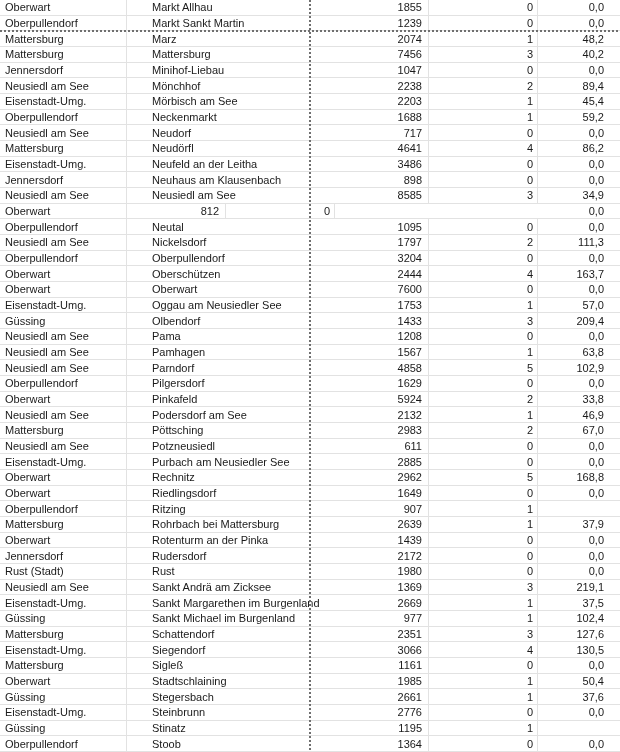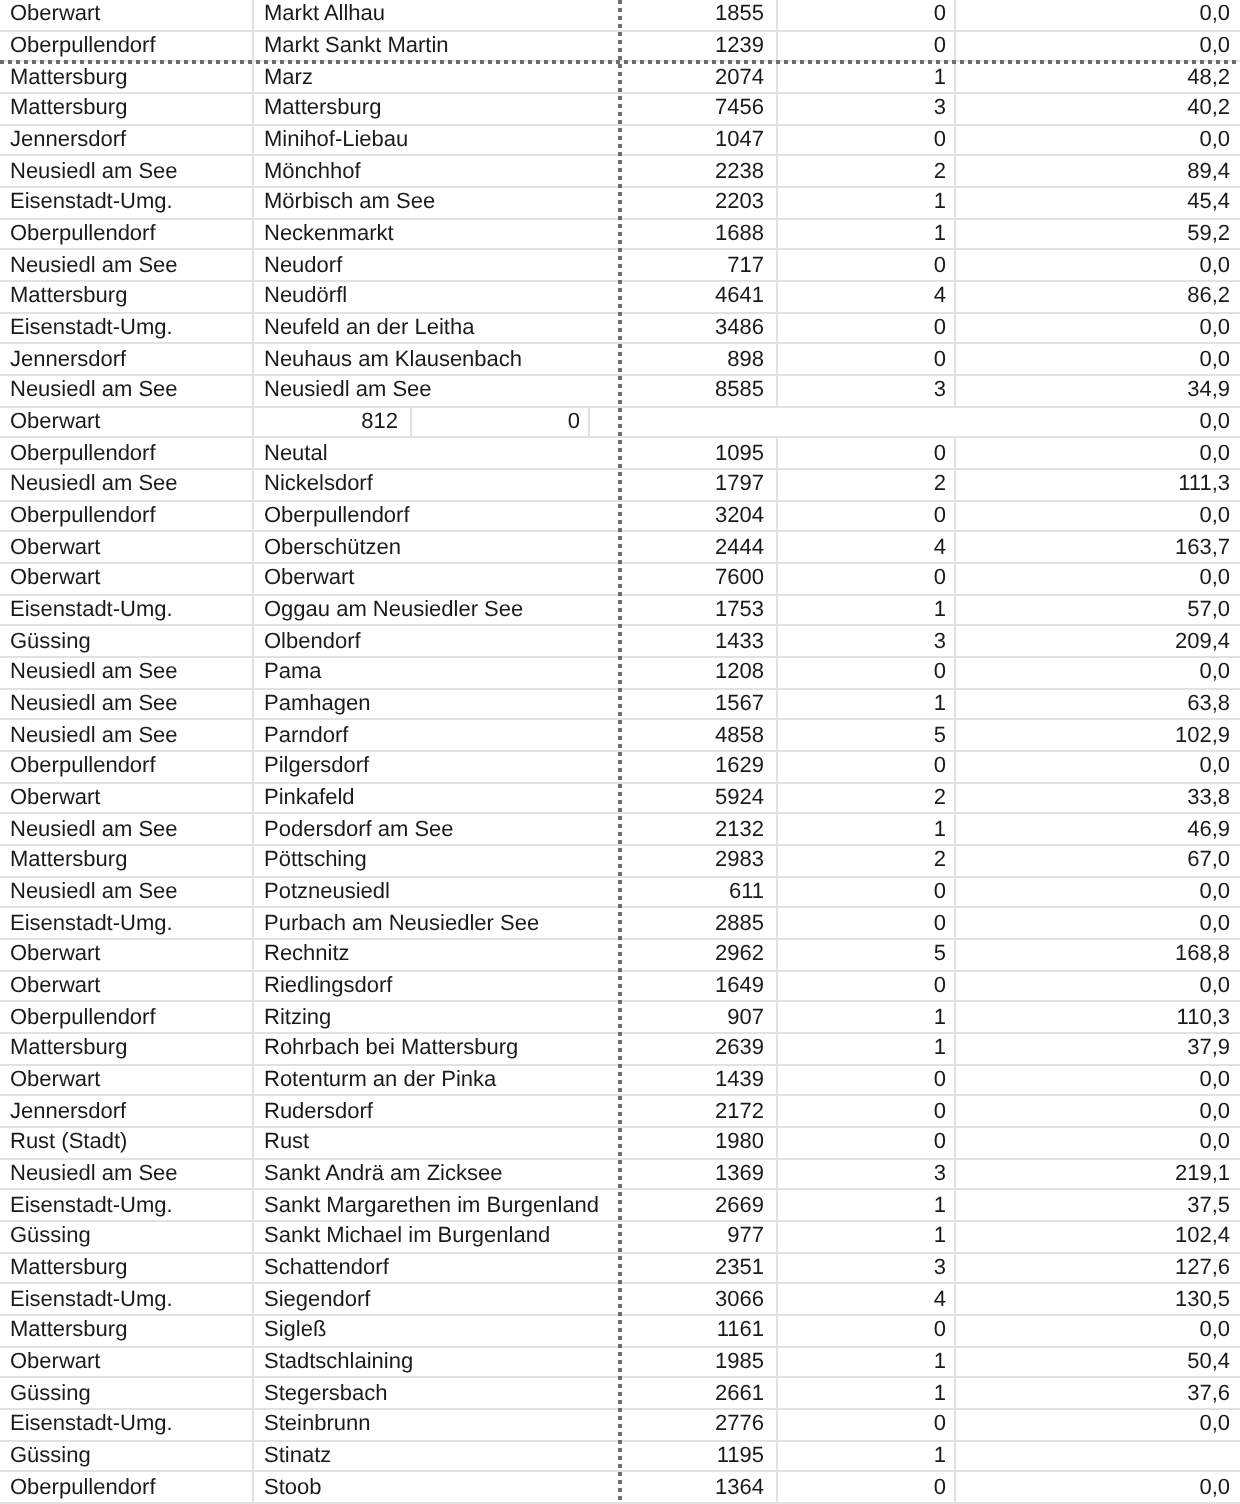--- a/index.html
+++ b/index.html
@@ -17,35 +17,36 @@
     display: grid;
     grid-template-rows: repeat(48, 1fr);
     font-size: 11px;
     color: #1a1a1a;
   }
   .row {
     display: flex;
     box-sizing: border-box;
     border-bottom: 1px solid #e2e2e2;
     background: #ffffff;
+    gap: 20px;
   }
   .cell {
     box-sizing: border-box;
     display: flex;
     align-items: center;
     overflow: hidden;
     white-space: nowrap;
     height: 100%;
     border-right: 1px solid #e2e2e2;
   }
   .c-district   { width: 127px; padding-left: 5px; }
   .c-municipality { width: 183px; padding-left: 5px; border-right: none; }
   .c-population { width: 79px;  justify-content: flex-end; padding-right: 6px; }
   .c-count      { width: 89px;  justify-content: flex-end; padding-right: 4px; }
-  .c-rate       { flex: 1;      justify-content: flex-end; padding-right: 5px; border-right: none; }
+  .c-rate       { flex: 1;      justify-content: flex-end; padding-right: 16px; border-right: none; }
   
   .pb-vertical {
     position: absolute;
     top: 0; bottom: 0;
     left: 309px;
     width: 2px;
     background: repeating-linear-gradient(to bottom, #6f6f6f 0 2px, transparent 2px 4px);
     z-index: 5;
   }
   .pb-horizontal {
@@ -284,21 +285,20 @@
     <div class="cell c-municipality">Riedlingsdorf</div>
     <div class="cell c-population">1649</div>
     <div class="cell c-count">0</div>
     <div class="cell c-rate">0,0</div>
   </div>
     <div class="row">
     <div class="cell c-district">Oberpullendorf</div>
     <div class="cell c-municipality">Ritzing</div>
     <div class="cell c-population">907</div>
     <div class="cell c-count">1</div>
-    <div class="cell c-rate">110,3</div>
   </div>
     <div class="row">
     <div class="cell c-district">Mattersburg</div>
     <div class="cell c-municipality">Rohrbach bei Mattersburg</div>
     <div class="cell c-population">2639</div>
     <div class="cell c-count">1</div>
     <div class="cell c-rate">37,9</div>
   </div>
     <div class="row">
     <div class="cell c-district">Oberwart</div>

